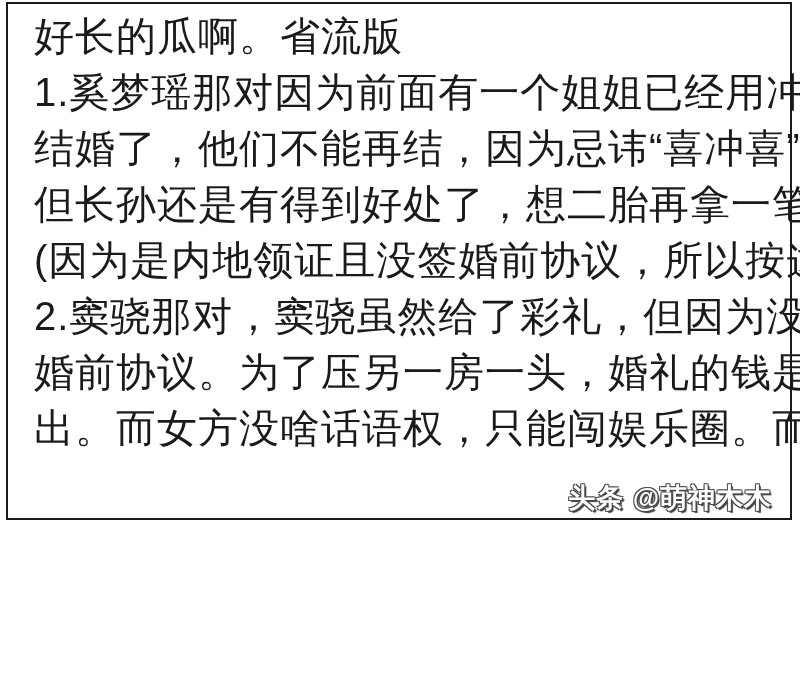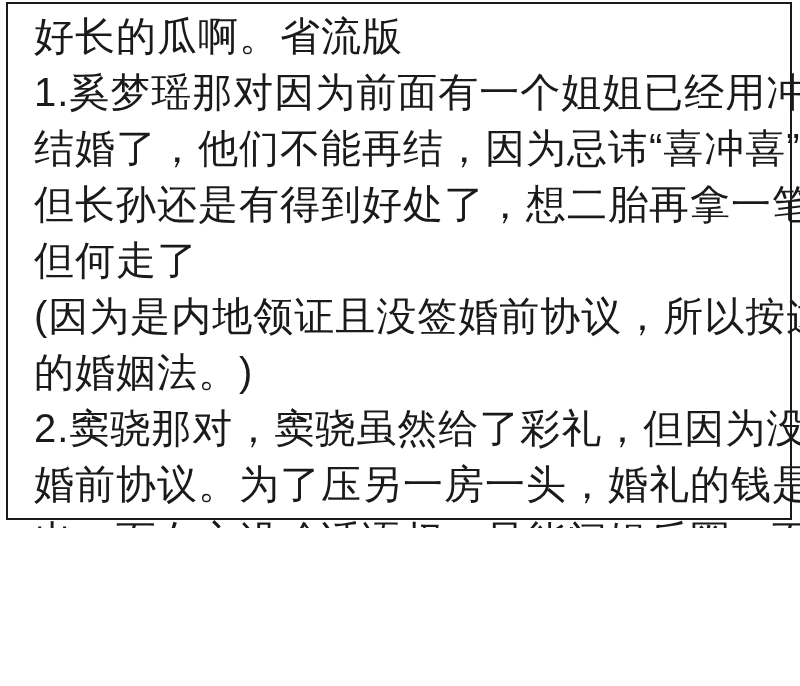--- a/index.html
+++ b/index.html
@@ -80,27 +80,26 @@
 </head>
 <body>
 
 <div class="page">
   <div class="frame">
     <div class="content">
       <div class="text-line">好长的瓜啊。省流版</div>
       <div class="text-line">1.奚梦瑶那对因为前面有一个姐姐已经用冲喜</div>
       <div class="text-line">结婚了，他们不能再结，因为忌讳“喜冲喜”，</div>
       <div class="text-line">但长孙还是有得到好处了，想二胎再拿一笔，</div>
-      <div class="text-line">但何走了</div>
       <div class="text-line">(因为是内地领证且没签婚前协议，所以按这边</div>
-      <div class="text-line">的婚姻法。)</div>
       <div class="text-line">2.窦骁那对，窦骁虽然给了彩礼，但因为没签</div>
       <div class="text-line">婚前协议。为了压另一房一头，婚礼的钱是女</div>
       <div class="text-line">出。而女方没啥话语权，只能闯娱乐圈。而男</div>
     </div>
   </div>
 
   <div class="sitemark">
     <div class="row1">留园新区</div>
     <div class="row2">6PARK.com</div>
   </div>
 
+  <div class="credit">头条 @萌神木木</div>
 </div>
 
 </body></html>

